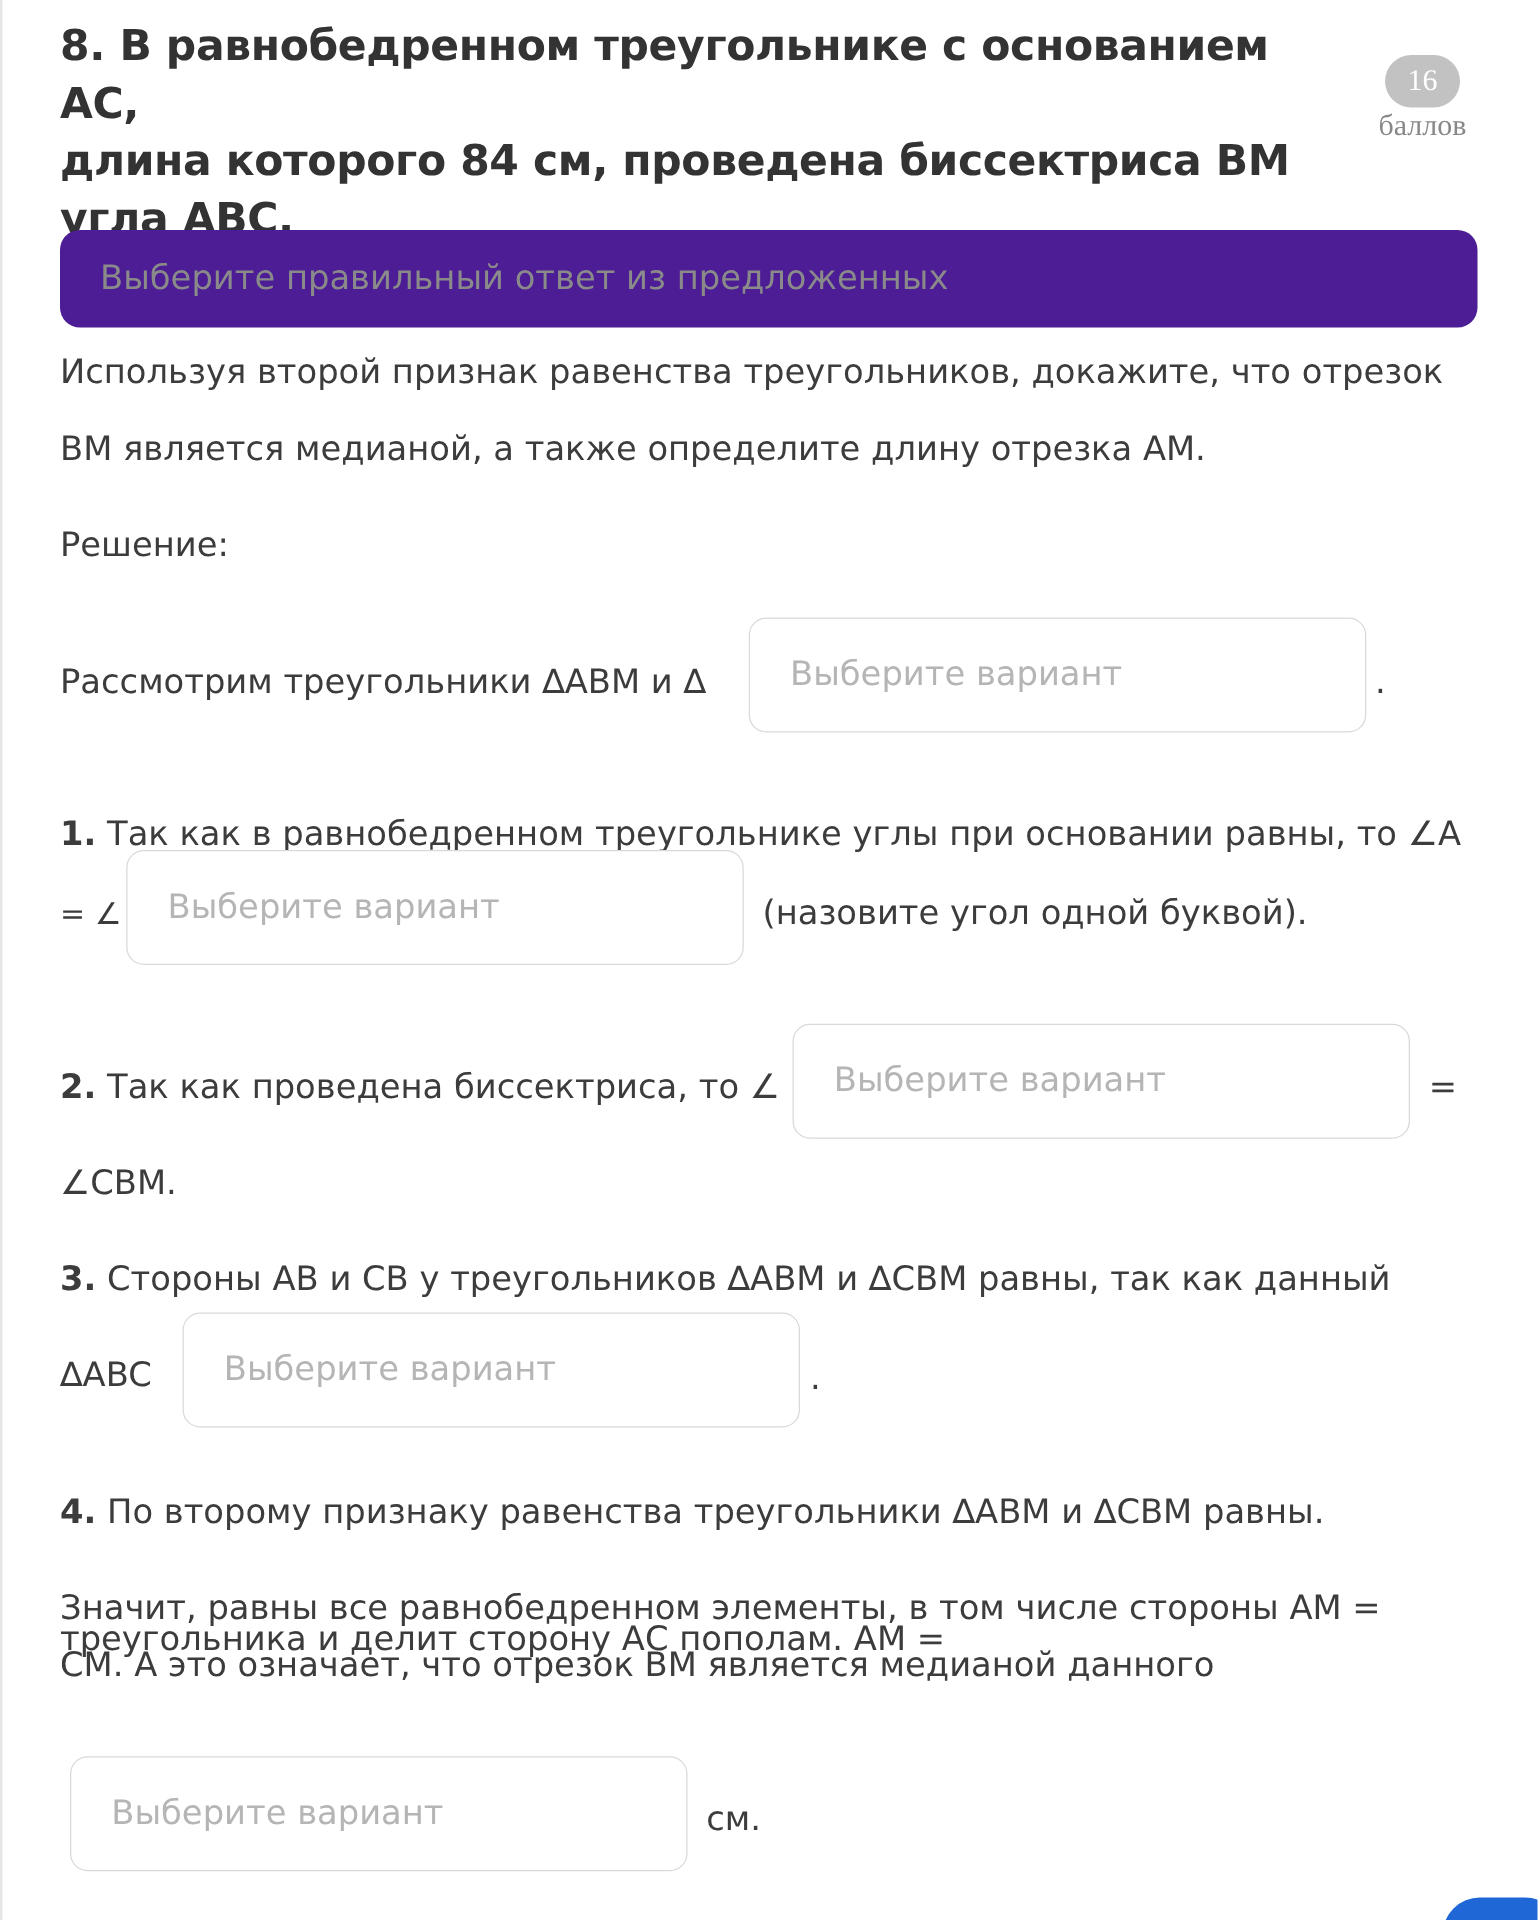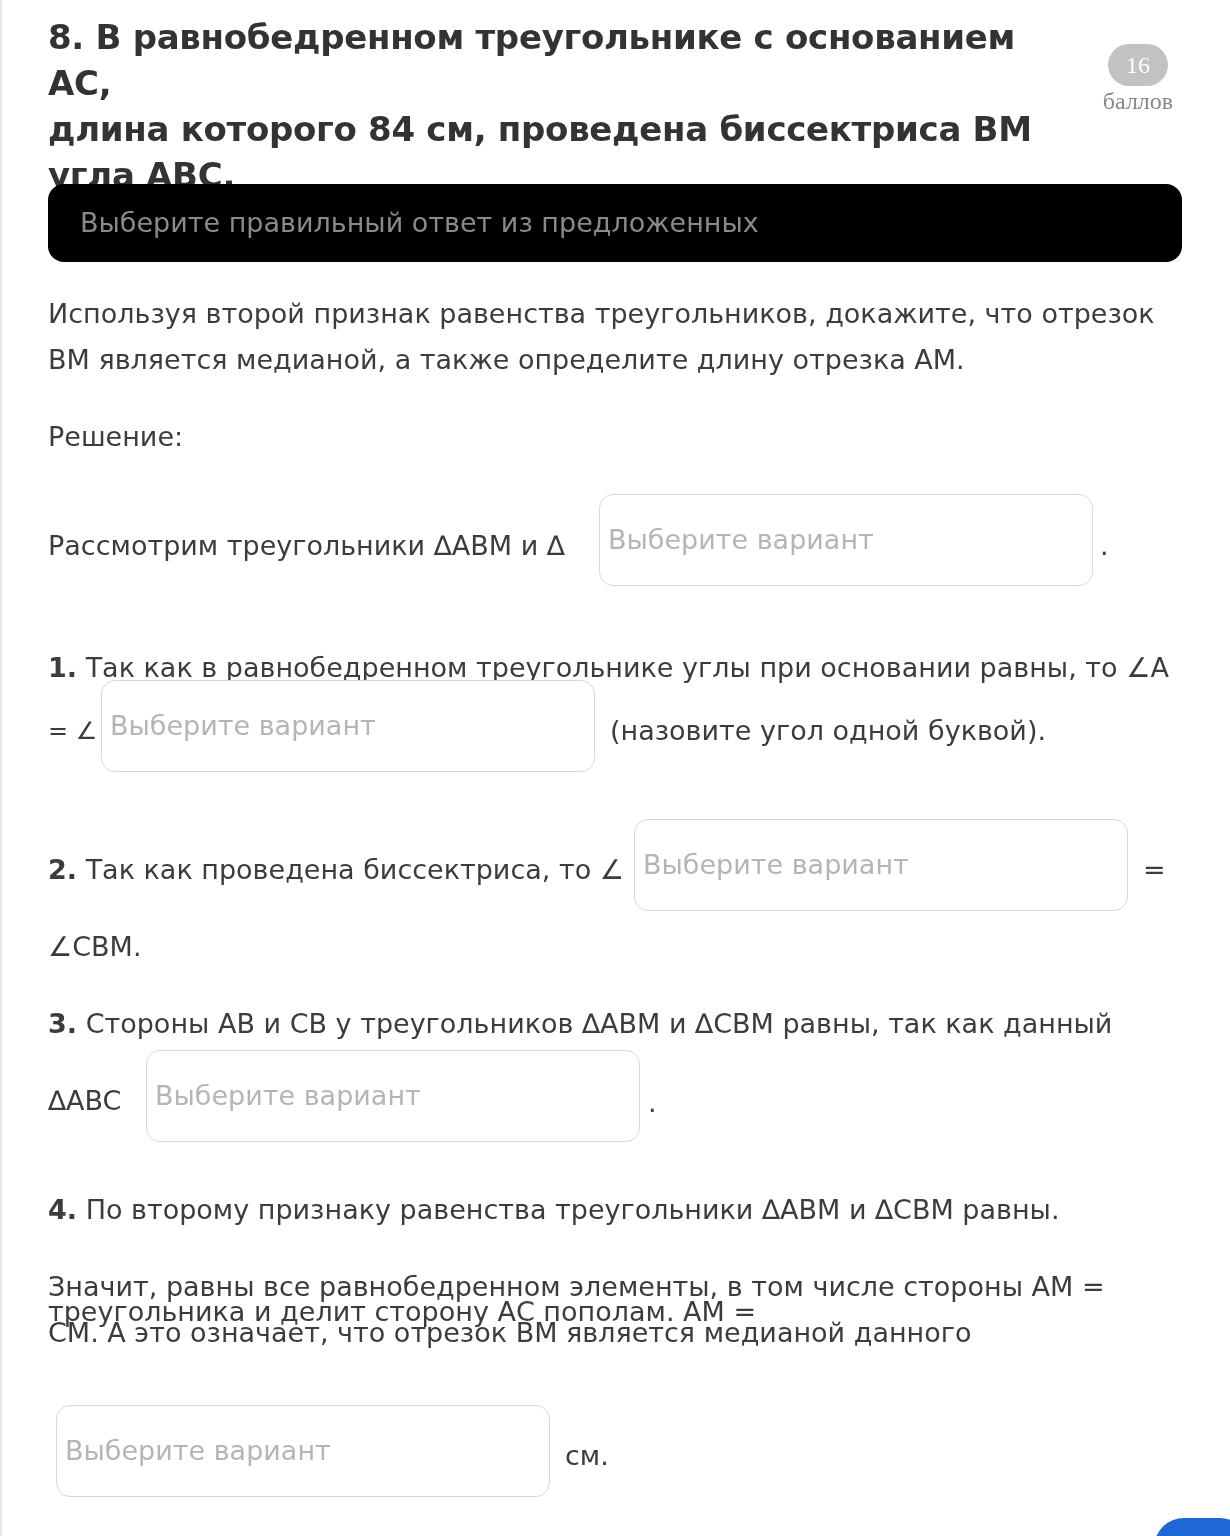--- a/index.html
+++ b/index.html
@@ -15,28 +15,28 @@
     letter-spacing: -0.3px;
   }
   .points { position: absolute; left: 1090px; top: 44px; width: 96px; text-align: center; font-family: Liberation Serif, serif; }
   .points .badge {
     display: inline-block; width: 60px; height: 42px; border-radius: 21px;
     background: #c2c2c2; color: #fff; font-size: 24px; line-height: 42px;
   }
   .points .unit { font-size: 24px; color: #888; margin-top: 2px; }
   .hint {
     position: absolute; left: 48px; top: 184px; width: 1134px; height: 78px;
-    background: #000000; border-radius: 16px; box-sizing: border-box;
+    background: #4c1d95; border-radius: 16px; box-sizing: border-box;
     padding-left: 32px; line-height: 78px; font-size: 27px; color: #8a8a8a;
   }
   .p { position: absolute; left: 48px; font-size: 27px; color: #3c3c3c; line-height: 46px; white-space: nowrap; }
   .sel {
     position: absolute; box-sizing: border-box; height: 92px; background: #fff;
     border: 1.5px solid #d9d9d9; border-radius: 14px;
-    font-size: 27px; color: #b5b5b5; line-height: 89px; padding-left: 8px; cursor: pointer;
+    font-size: 27px; color: #b5b5b5; line-height: 89px; padding-left: 32px; cursor: pointer;
   }
   b.num { font-weight: bold; }
   .fab {
     position: absolute; left: 1154px; top: 1518px; width: 96px; height: 60px;
     border-radius: 30px; background: #1f66d6;
   }
 </style>
 </head>
 <body>
 
@@ -48,21 +48,21 @@
   <div>угла АВС.</div>
 </div>
 
 <div class="points">
   <div class="badge">16</div>
   <div class="unit">баллов</div>
 </div>
 
 <div class="hint">Выберите правильный ответ из предложенных</div>
 
-<div class="p" style="top:291px;">Используя второй признак равенства треугольников, докажите, что отрезок</div>
+<div class="p" style="top:275px;">Используя второй признак равенства треугольников, докажите, что отрезок</div>
 <div class="p" style="top:337px;">ВМ является медианой, а также определите длину отрезка АМ.</div>
 <div class="p" style="top:414px;">Решение:</div>
 
 <div class="p" style="top:523px;">Рассмотрим треугольники ∆ABM и ∆</div>
 <div class="sel" style="left:599px; top:494px; width:494px;">
   <span>Выберите вариант</span>
 </div>
 <div class="p" style="left:1100px; top:523px;">.</div>
 
 <div class="p" style="top:632px;margin-top:13px;"><b class="num">1.</b><span> Так как в равнобедренном треугольнике углы при основании равны, то ∠A</span></div>

